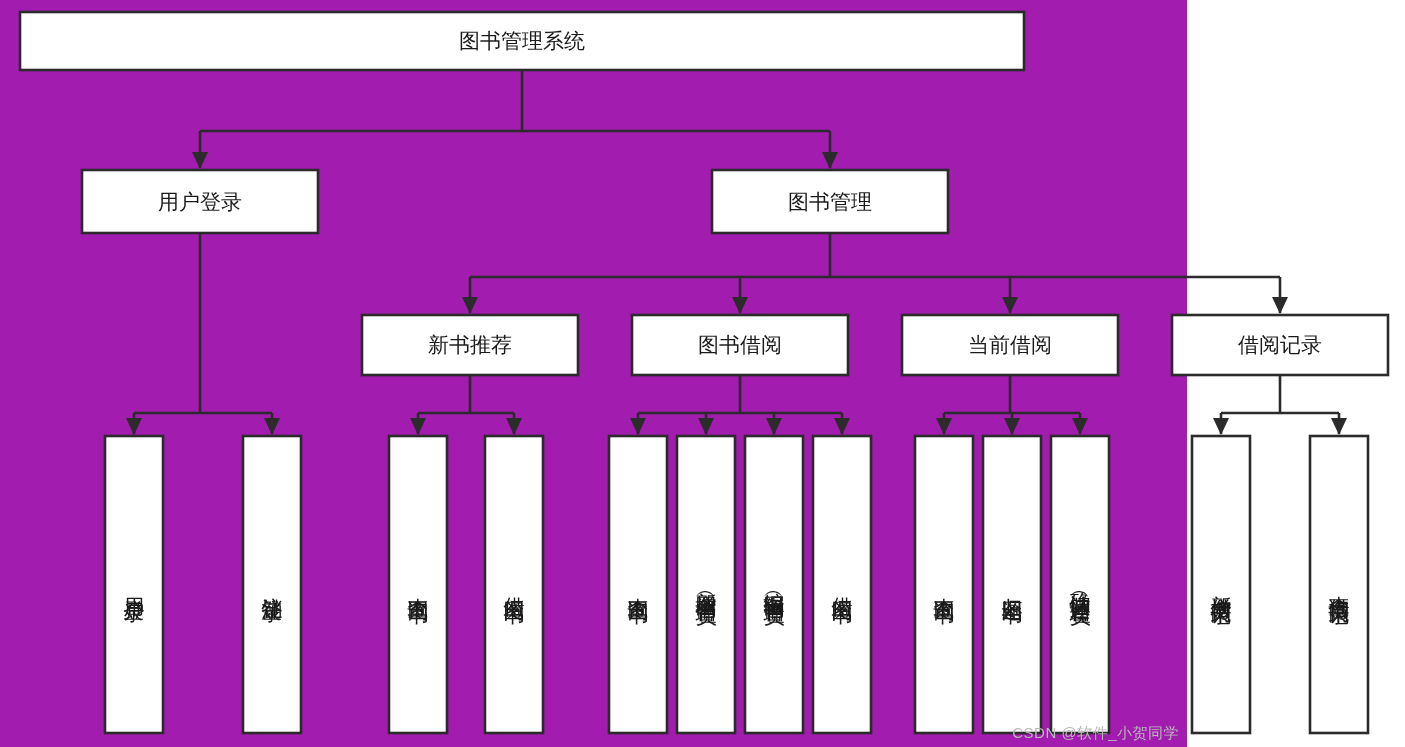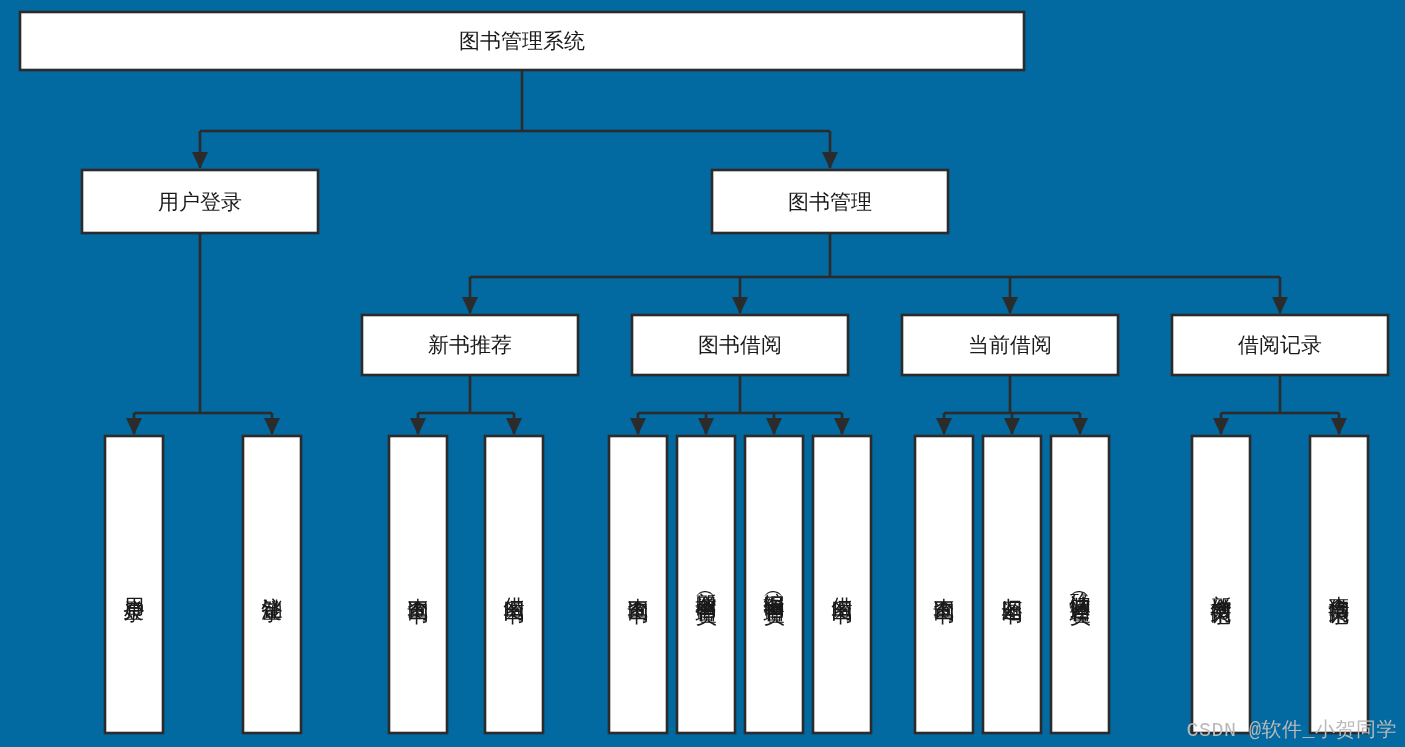--- a/index.html
+++ b/index.html
@@ -8,23 +8,23 @@
     background: #ffffff;
   }
   body {
     width: 1405px;
     height: 747px;
     overflow: hidden;
     font-family: "DejaVu Sans", "Liberation Sans", sans-serif;
   }
   #diagram-root {
     position: relative;
-    width: 1405px;
+    width: 1187px;
     height: 747px;
-    background: #0369a1;
+    background: #a21caf;
   }
   svg#flowchart {
     position: absolute;
     left: 0;
     top: 0;
     width: 1405px;
     height: 747px;
     display: block;
   }
   .node-box {
@@ -54,22 +54,22 @@
     stroke-linecap: butt;
   }
   .arrow-head {
     fill: #2b2b2b;
     stroke: none;
   }
   .watermark {
     position: absolute;
     right: 8px;
     bottom: 4px;
-    font-family: Liberation Mono, monospace;
-    font-size: 20px;
+    font-family: Liberation Sans, sans-serif;
+    font-size: 15px;
     color: #b9b9b9;
     white-space: nowrap;
     letter-spacing: 0.5px;
   }
 </style>
 </head>
 <body>
 
 <div id="diagram-root">
 

